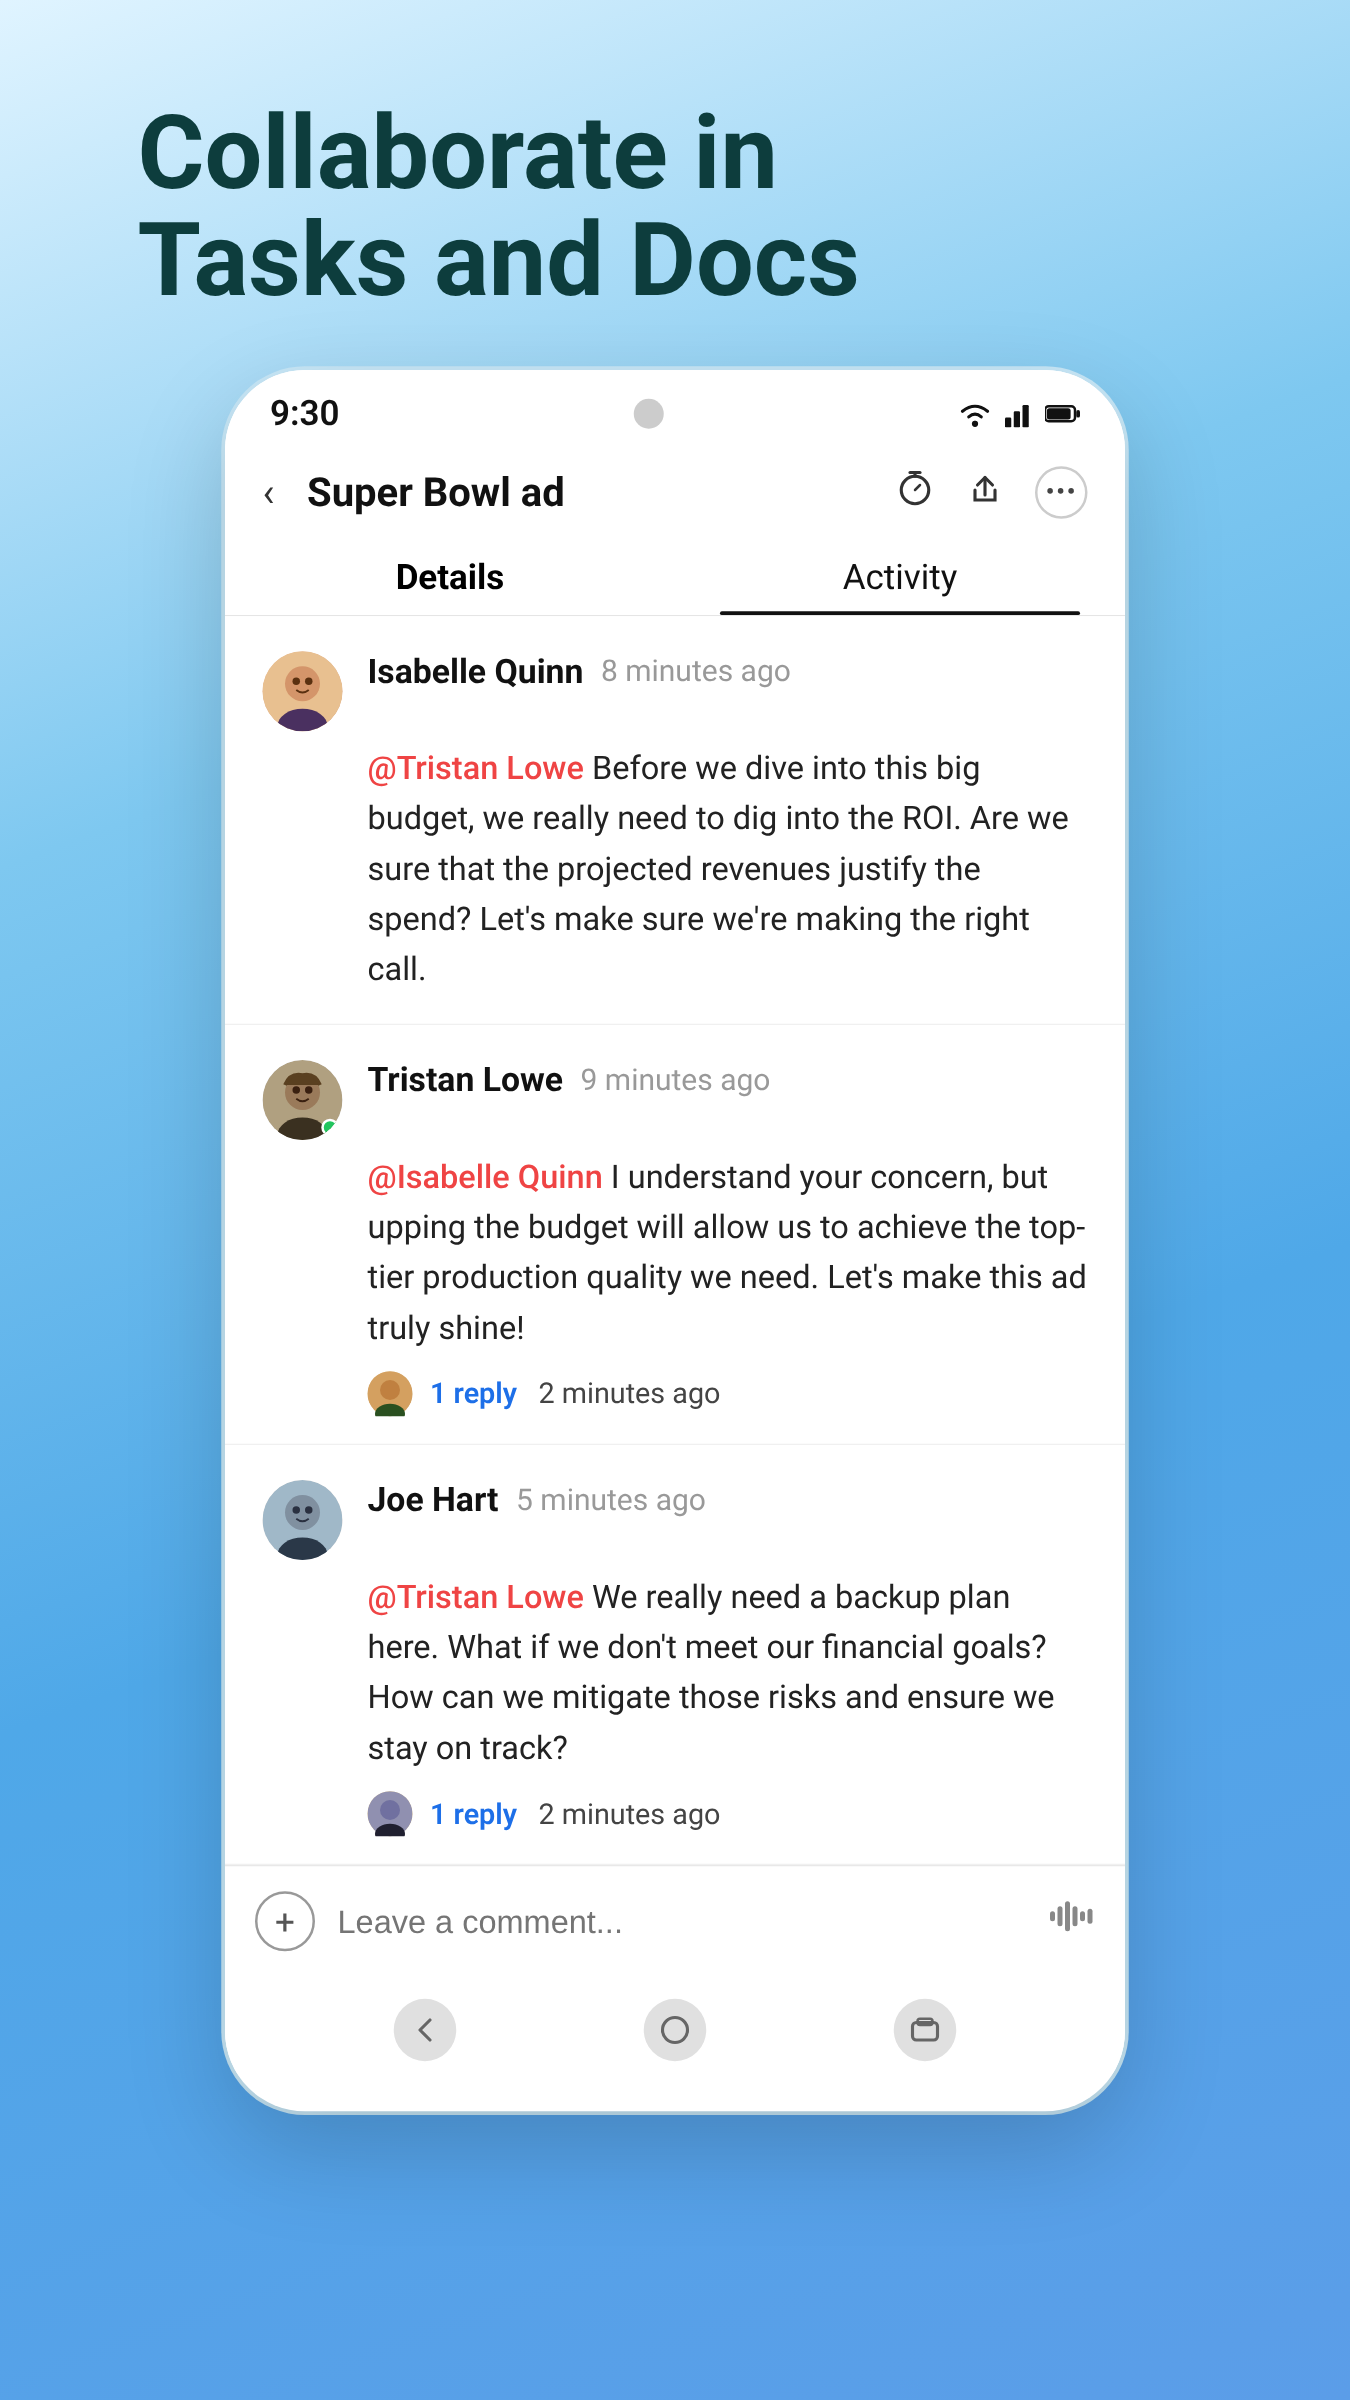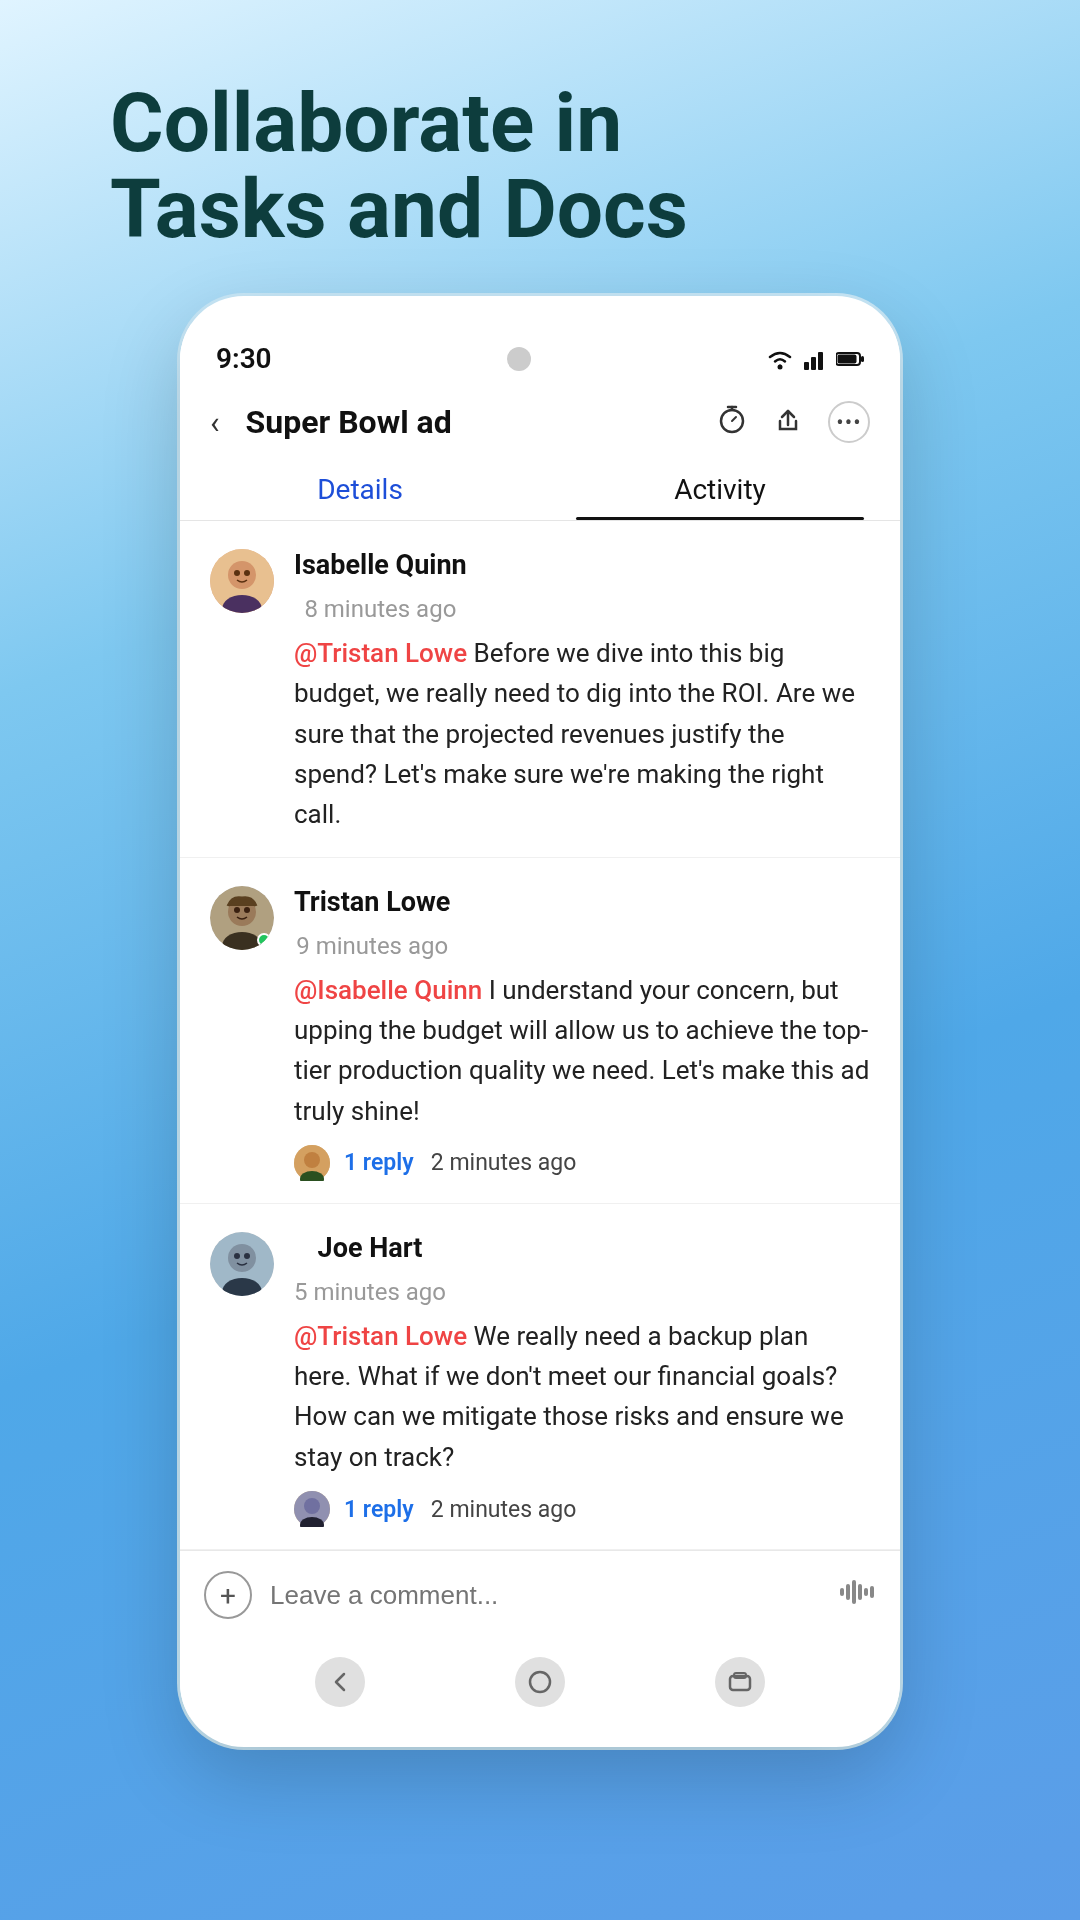--- a/index.html
+++ b/index.html
@@ -35,21 +35,20 @@
       padding-bottom: 30px;
     }
 
     
     .status-bar {
       display: flex;
       justify-content: space-between;
       align-items: center;
       padding: 18px 36px 8px 36px;
       background: #ffffff;
-      margin-top: 28px;
     }
 
     .status-time {
       font-size: 28px;
       font-weight: 600;
       color: #111;
     }
 
     .status-icons {
       display: flex;
@@ -111,22 +110,22 @@
       display: flex;
       border-bottom: 1px solid #e5e5e5;
       background: #fff;
     }
 
     .tab {
       flex: 1;
       text-align: center;
       padding: 18px 0 14px;
       font-size: 28px;
-      font-weight: 400;
-      color: #1d4ed8;
+      font-weight: 700;
+      color: #000000;
       cursor: pointer;
       position: relative;
     }
 
     .tab.active {
       color: #111;
       font-weight: 400;
     }
 
     .tab.active::after {
@@ -181,21 +180,20 @@
     .comment-meta {
       display: flex;
       flex-direction: column;
       gap: 2px;
     }
 
     .comment-author-row {
       display: flex;
       align-items: center;
       gap: 14px;
-      flex-direction: column;
     }
 
     .comment-author {
       font-size: 27px;
       font-weight: 700;
       color: #111;
     }
 
     .comment-time {
       font-size: 24px;

